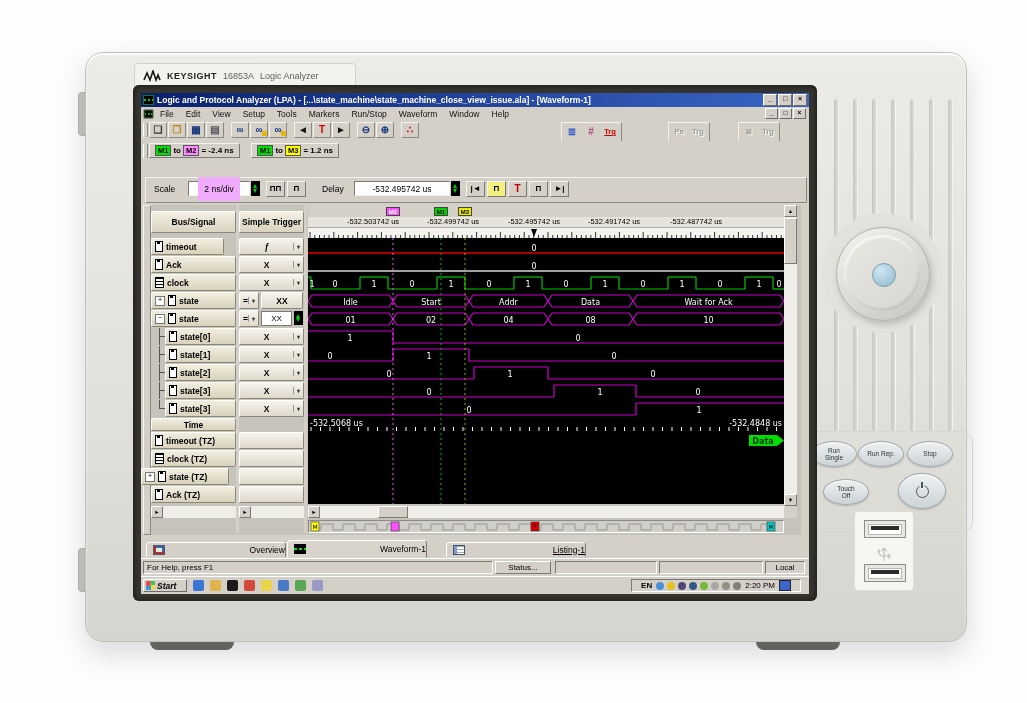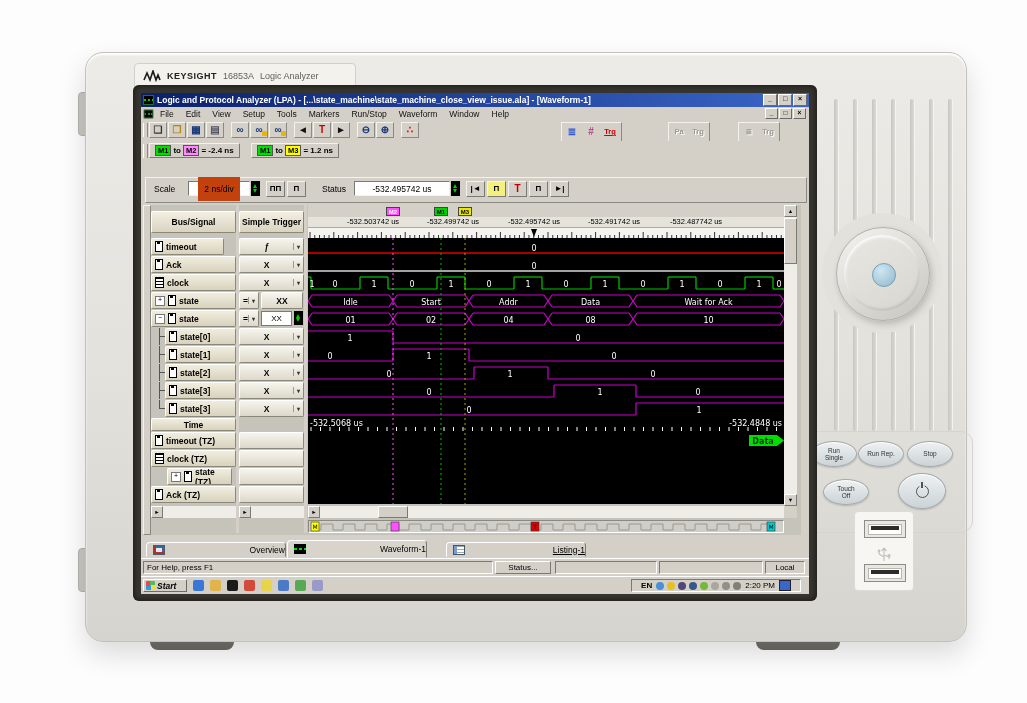--- a/index.html
+++ b/index.html
@@ -71,21 +71,21 @@
   .markerbar{position:absolute;left:0;top:48px;width:668px;height:20px;background:#d4d0c8;border-bottom:1px solid #b8b4ac}
   .mkbtn{position:absolute;top:2px;height:15px;background:#d4d0c8;border:1px solid;border-color:#f4f2ec #7a7a74 #7a7a74 #f4f2ec;
     display:flex;align-items:center;font-size:8px;font-weight:bold;padding:0 5px;gap:2px}
   .chip{display:inline-block;padding:0 2px;font-size:7.5px;font-weight:bold;border:1px solid #555}
 
   .scalebar{position:absolute;left:0;top:68px;width:668px;height:44px;background:#d4d0c8}
   .scalerow{position:absolute;left:4px;top:16px;width:660px;height:24px;background:#d4d0c8;border:1px solid;border-color:#f4f2ec #8a8a84 #8a8a84 #f4f2ec}
   .lbl{position:absolute;top:6px;font-size:8.5px}
   .field{position:absolute;top:3px;height:15px;background:#fff;border:1px solid;border-color:#7a7a74 #f4f2ec #f4f2ec #7a7a74;
     font-size:8.5px;line-height:15px;text-align:center;box-sizing:border-box}
-  .field .sel{background:#c2410c;padding:7px 6px}
+  .field .sel{background:#f0abfc;padding:7px 6px}
   .spin{position:absolute;top:3px;width:9px;height:15px;background:#000}
   .spin:before,.spin:after{content:"";position:absolute;left:2px;border-left:2.5px solid transparent;border-right:2.5px solid transparent}
   .spin:before{top:3px;border-bottom:4px solid #0c0}
   .spin:after{bottom:3px;border-top:4px solid #0c0}
   .sbtn{position:absolute;top:3px;width:19px;height:16px;background:#d4d0c8;border:1px solid;border-color:#f4f2ec #7a7a74 #7a7a74 #f4f2ec;
     font-size:8px;font-weight:bold;text-align:center;line-height:14px}
   .sbtn.hl{background:#f4f080}
   .sbtn.red{color:#c00000;font-size:10px}
 
   .mainback{position:absolute;left:2px;top:112px;width:658px;height:330px;background:#c6c3bb}
@@ -301,21 +301,21 @@
             </button></span>
       </div>
 
       <div class="scalebar">
         <div class="scalerow">
           <span class="lbl" style="left:8px">Scale</span>
           <span class="field" style="left:42px;width:62px"><span class="sel">2 ns/div</span></span>
           <span class="spin" style="left:105px"></span>
           <button class="sbtn" style="left:120px">ΠΠ</button>
           <button class="sbtn" style="left:141px">Π</button>
-          <span class="lbl" style="left:176px">Status</span>
+          <span class="lbl" style="left:176px">Delay</span>
           <span class="field" style="left:208px;width:96px">-532.495742 us</span>
           <span class="spin" style="left:305px"></span>
           <button class="sbtn" style="left:320px">|◄</button>
           <button class="sbtn hl" style="left:341px">Π</button>
           <button class="sbtn red" style="left:362px">T</button>
           <button class="sbtn" style="left:383px">Π</button>
           <button class="sbtn" style="left:404px">►|</button>
         </div>
       </div>
 
@@ -494,21 +494,21 @@
             <span>Time</span>
           </div>
           <div class="rowbtn" style="left: 10px; top: 339px; width: 85px; height: 17px;">
             <span class="ic-signal"></span>
             <span class="it">timeout (TZ)</span>
           </div>
           <div class="rowbtn" style="left: 10px; top: 357px; width: 85px; height: 17px;">
             <span class="ic-clock"></span>
             <span class="it">clock (TZ)</span>
           </div>
-          <div class="rowbtn" style="left: 26px; top: 375px; width: 65px; height: 17px;">
+          <div class="rowbtn" style="left: 0; top: 375px; width: 88px; height: 17px;">
             <span class="expbox">+</span>
             <span class="ic-signal"></span>
             <span class="it">state (TZ)</span>
           </div>
           <div class="rowbtn" style="left: 10px; top: 393px; width: 85px; height: 17px;">
             <span class="ic-signal"></span>
             <span class="it">Ack (TZ)</span>
           </div>
         </div>
       <div id="trigrows">

